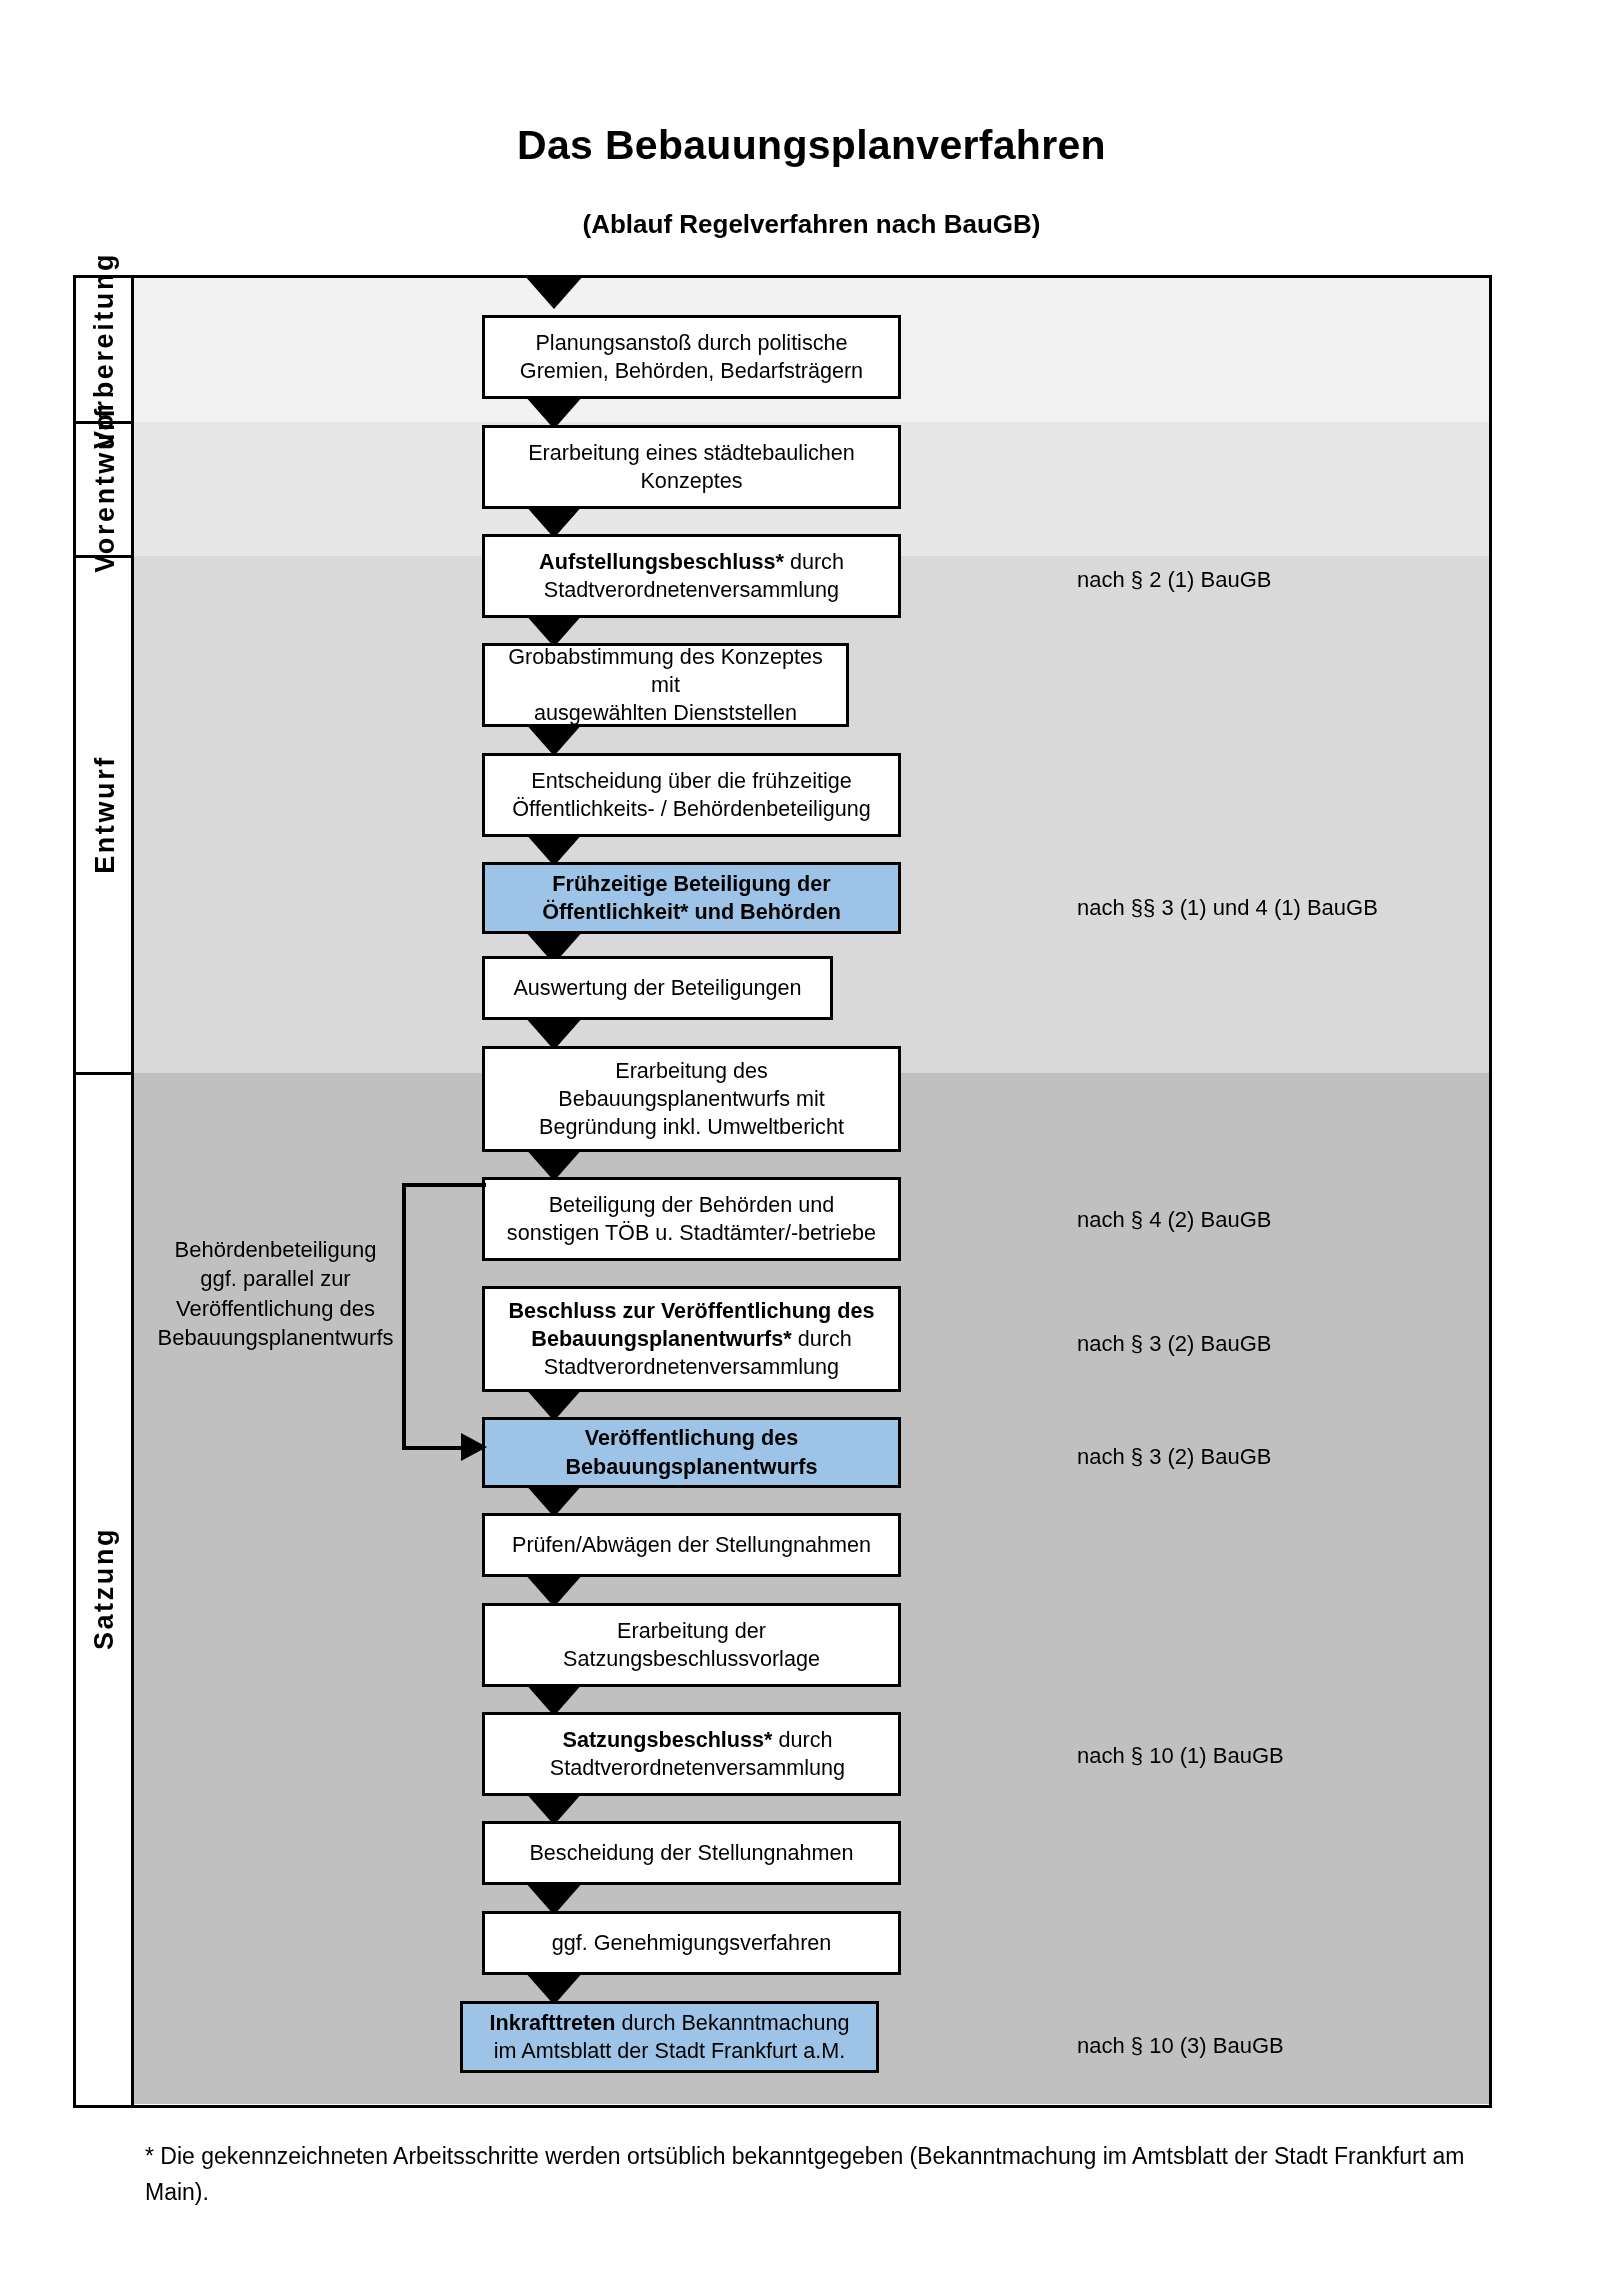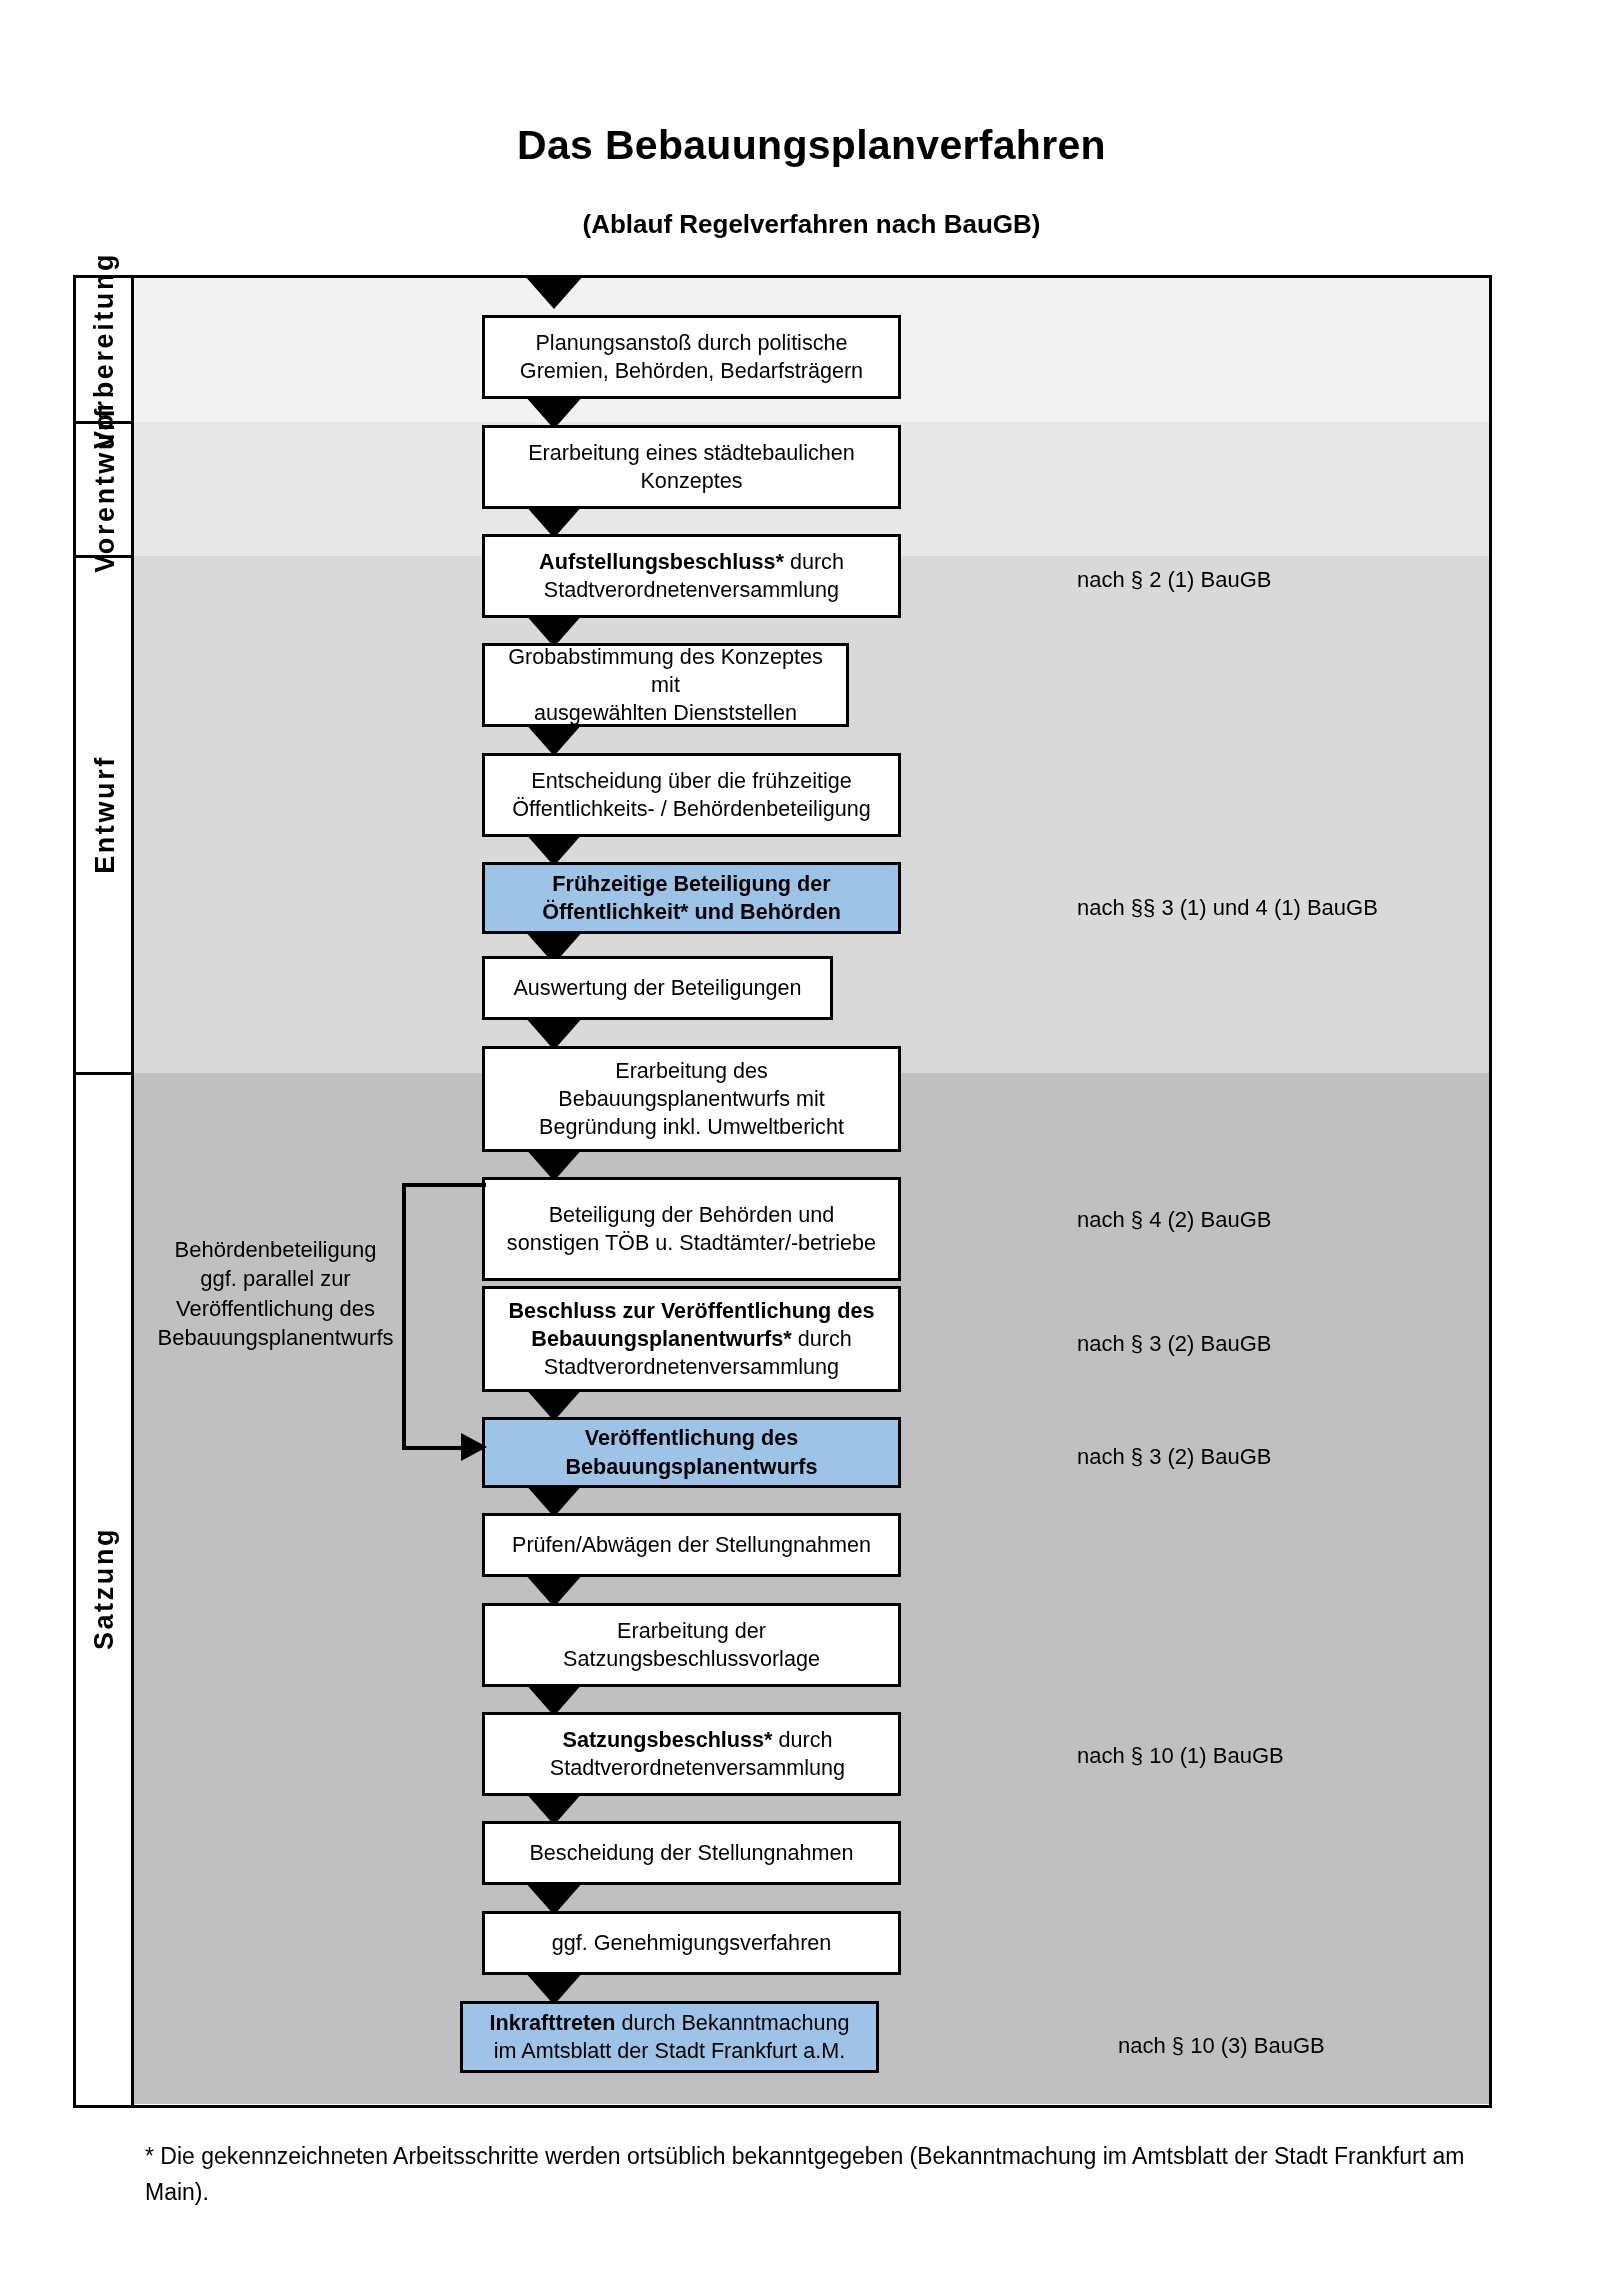--- a/index.html
+++ b/index.html
@@ -177,21 +177,21 @@
 
   <div class="node" style="left:406px;top:768px;width:419px;height:106px;">
     <div class="inner">
       <div>Erarbeitung des</div>
       <div>Bebauungsplanentwurfs mit</div>
       <div>Begründung inkl. Umweltbericht</div>
     </div>
   </div>
   <div class="arrow" style="left:448px;top:869px;"></div>
 
-  <div class="node" style="left:406px;top:899px;width:419px;height:104px;">
+  <div class="node" style="left:406px;top:899px;width:419px;height:84px;">
     <div class="inner">
       <div>Beteiligung der Behörden und</div>
       <div>sonstigen TÖB u. Stadtämter/-betriebe</div>
     </div>
   </div>
 
   <div class="node" style="left:406px;top:1008px;width:419px;height:106px;">
     <div class="inner">
       <div><b style="white-space:pre-line;">Beschluss zur Veröffentlichung des
 Bebauungsplanentwurfs*</b><span> durch</span></div>
@@ -261,18 +261,18 @@
     <div>Veröffentlichung des</div>
     <div>Bebauungsplanentwurfs</div>
   </div>
 
   <div class="side-note" style="left:1001px;top:289px;">nach § 2 (1) BauGB</div>
   <div class="side-note" style="left:1001px;top:617px;">nach §§ 3 (1) und 4 (1) BauGB</div>
   <div class="side-note" style="left:1001px;top:929px;">nach § 4 (2) BauGB</div>
   <div class="side-note" style="left:1001px;top:1053px;">nach § 3 (2) BauGB</div>
   <div class="side-note" style="left:1001px;top:1166px;">nach § 3 (2) BauGB</div>
   <div class="side-note" style="left:1001px;top:1465px;">nach § 10 (1) BauGB</div>
-  <div class="side-note" style="left:1001px;top:1755px;margin-left:41px;">nach § 10 (3) BauGB</div>
+  <div class="side-note" style="left:1001px;top:1755px;">nach § 10 (3) BauGB</div>
 
 </div>
 
 <div id="footnote">* Die gekennzeichneten Arbeitsschritte werden ortsüblich bekanntgegeben (Bekanntmachung im Amtsblatt  der Stadt Frankfurt am Main).</div>
 
 
 </body></html>

